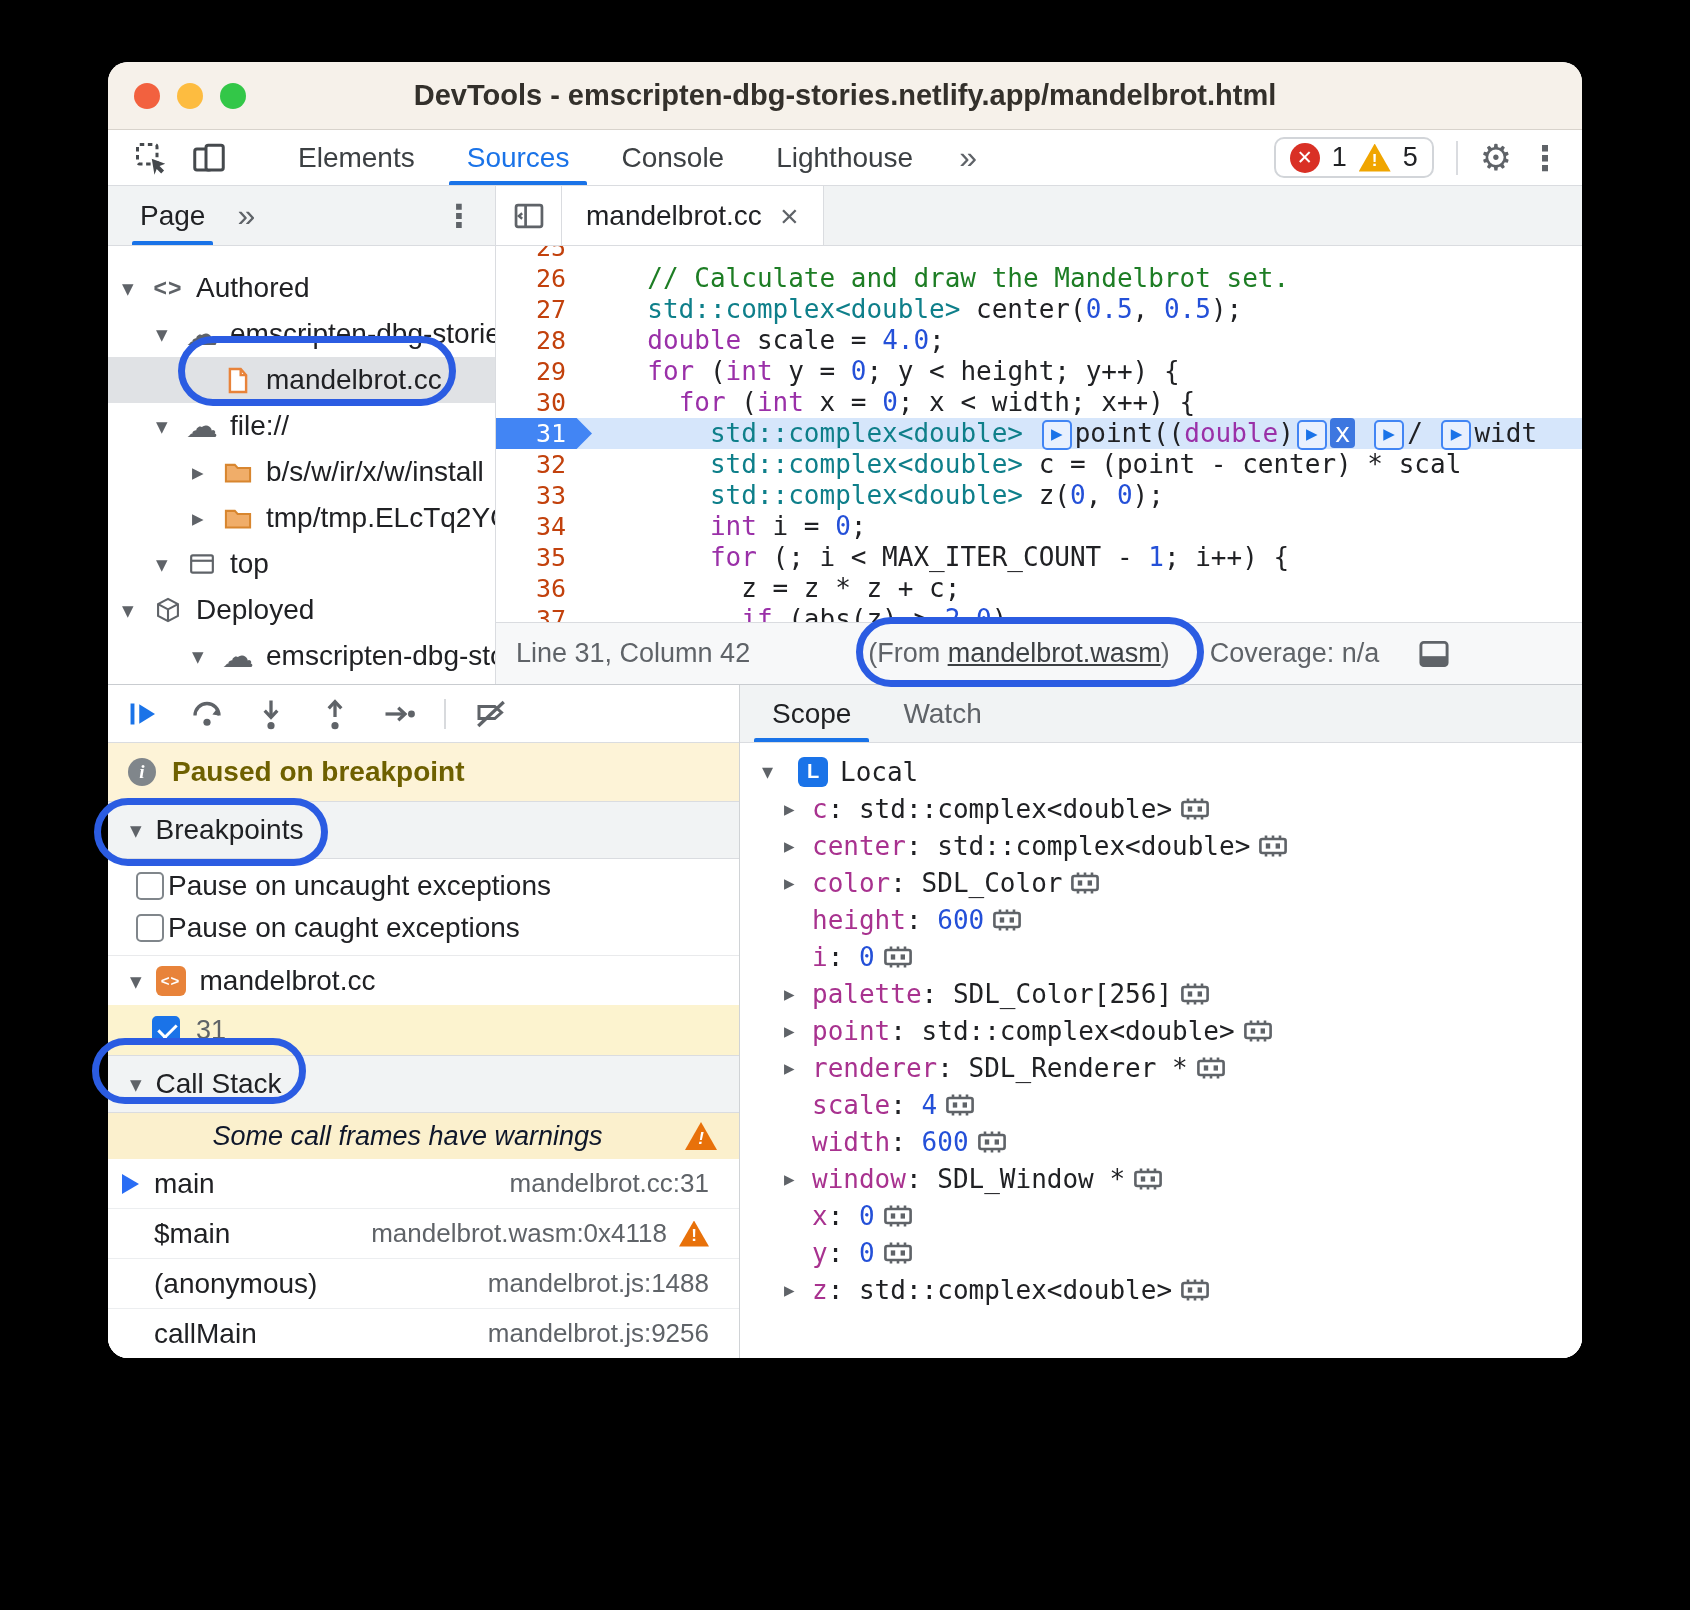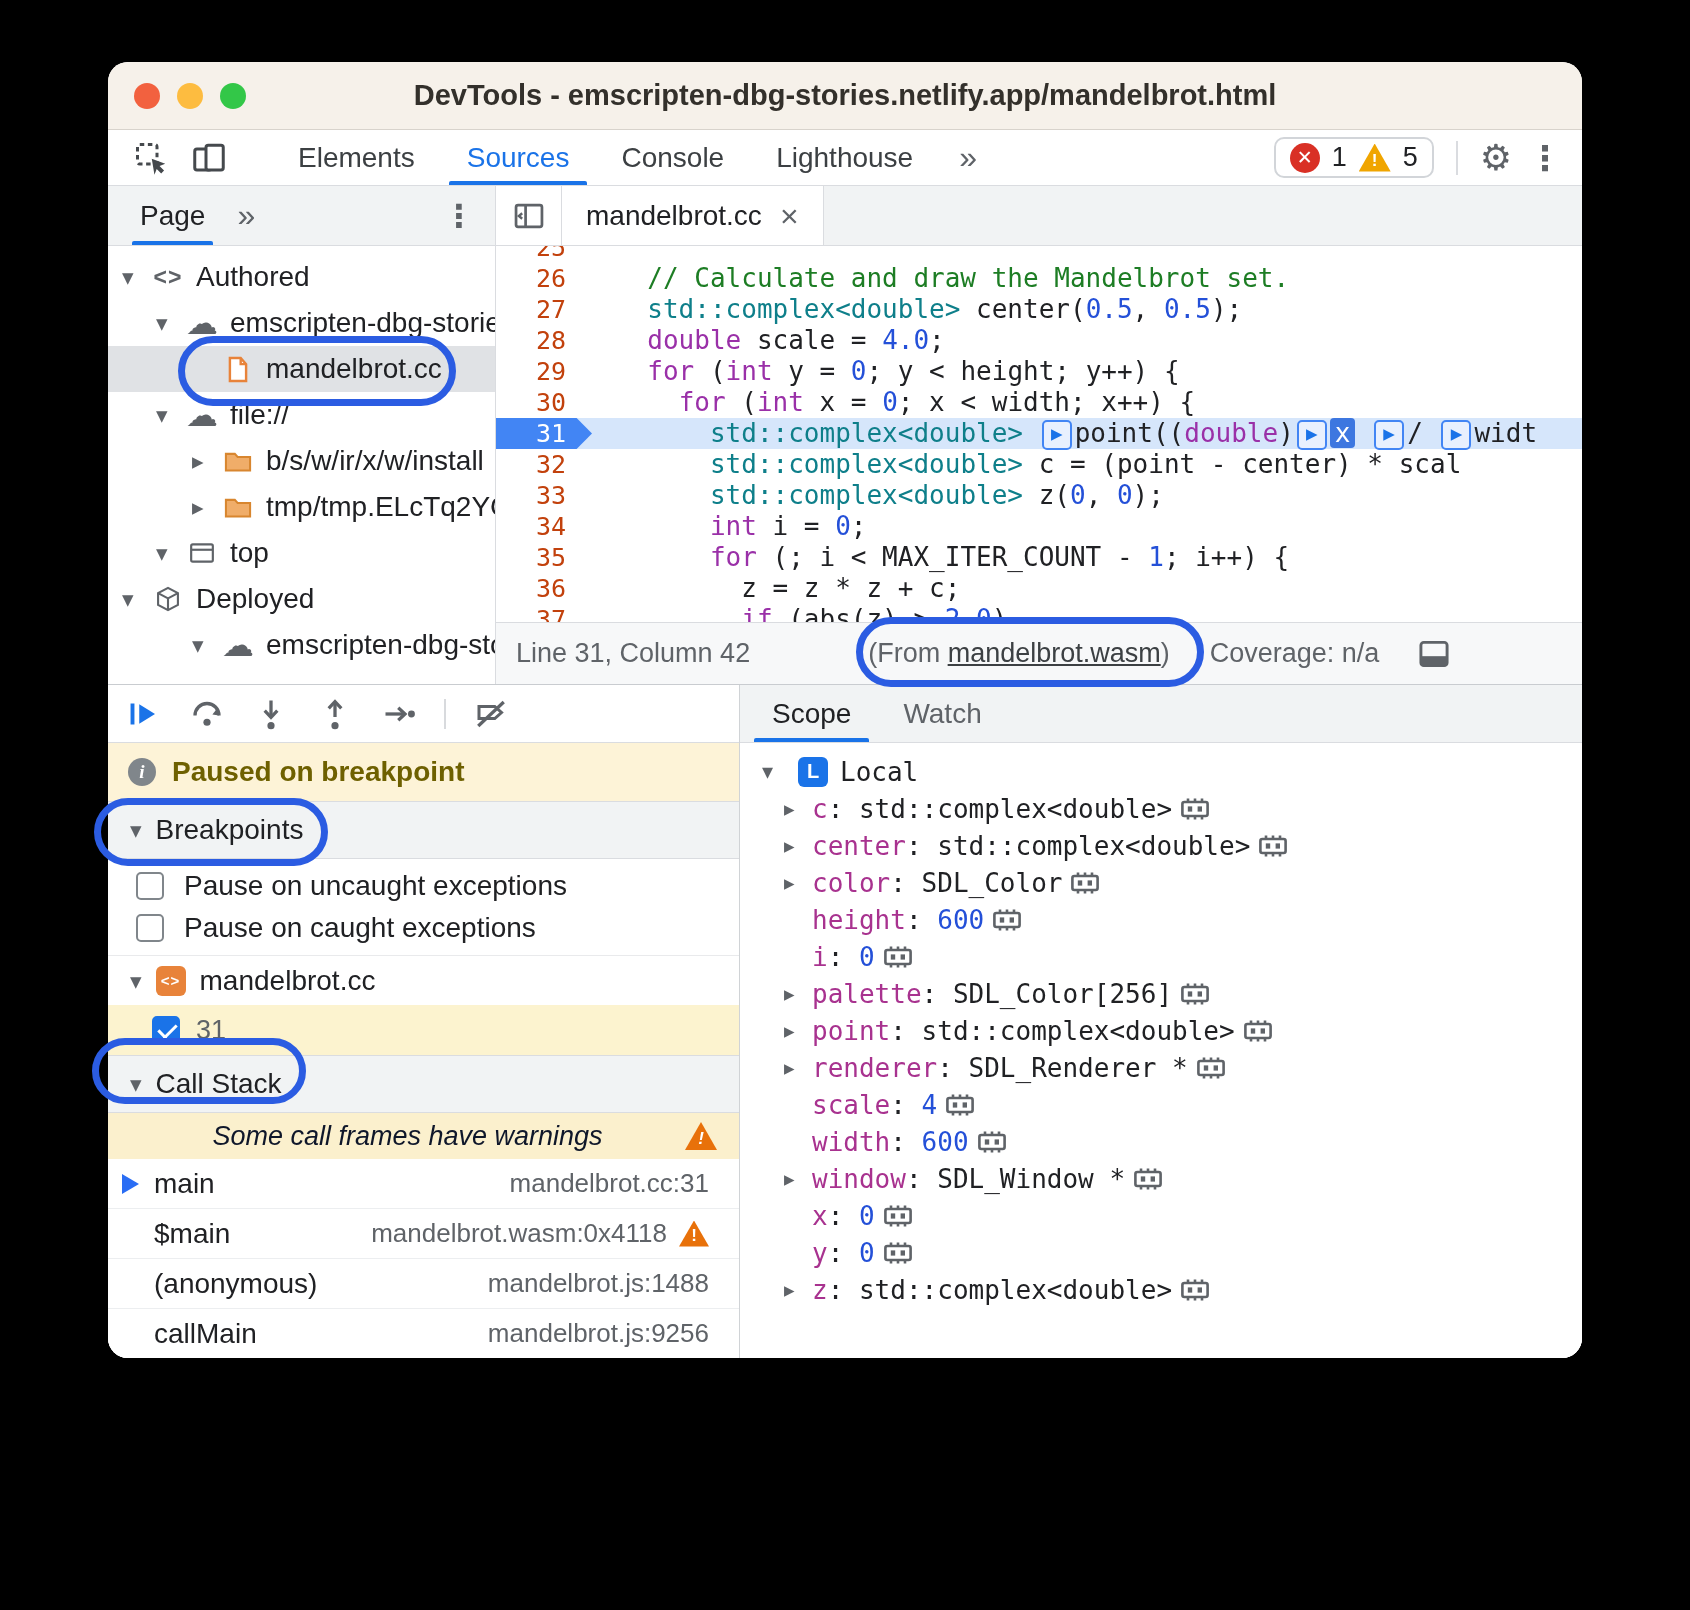--- a/index.html
+++ b/index.html
@@ -43,21 +43,21 @@
   
   .main { position:absolute; top:124px; left:0; right:0; bottom:0; }
 
   
   .navigator { position:absolute; left:0; top:0; width:388px; height:498px; border-right:1px solid #dadce0; background:#fff; }
   .nav-header { height:60px; border-bottom:1px solid #dadce0; display:flex; align-items:center; background:#f1f3f4; }
   .nav-tab { margin-left:24px; font-size:28px; color:#202124; position:relative; height:100%; display:flex; align-items:center; padding:0 8px; }
   .nav-tab::after { content:""; position:absolute; bottom:0; left:0; right:0; height:4px; background:#1a73e8; border-radius:2px 2px 0 0; }
   .nav-more { font-size:32px; color:#5f6368; margin-left:24px; }
   .nav-kebab { margin-left:auto; margin-right:20px; font-size:32px; color:#5f6368; font-weight:bold; font-family:"DejaVu Sans",sans-serif; }
-  .tree { padding-top:8px; }
+  .tree { padding-top:19px; }
   .tree-row { height:46px; display:flex; align-items:center; font-size:28px; color:#202124; white-space:nowrap; overflow:hidden; }
   .tree-row.selected { background:#e0e2e5; }
   .tree-row.d0 { padding-left:14px; }
   .tree-row.d1 { padding-left:48px; }
   .tree-row.d2 { padding-left:84px; }
   .caret { width:30px; flex:0 0 auto; font-size:23px; color:#5f6368; font-family:"DejaVu Sans",sans-serif; }
   .caret.cdown::before { content:"▾"; }
   .caret.cright::before { content:"▸"; }
   .ticon { margin-right:12px; flex:0 0 auto; display:flex; align-items:center; justify-content:center; min-width:32px; }
   .ticon.code { font-weight:bold; color:#5f6368; font-size:23px; letter-spacing:1px; }
@@ -110,21 +110,21 @@
                    font-weight:bold; font-size:28px; color:#6e6000; }
   .info-icon { width:28px; height:28px; border-radius:50%; background:#80868b; color:#fff; font-size:19px;
                font-style:italic; font-weight:bold; display:flex; align-items:center; justify-content:center;
                font-family:"Liberation Serif","DejaVu Serif",serif; flex:0 0 auto; }
   .info-icon::before { content:"i"; }
   .section-header { height:58px; background:#f1f3f4; border-top:1px solid #dadce0; border-bottom:1px solid #dadce0;
                     display:flex; align-items:center; padding-left:22px; gap:14px; font-size:28px; color:#202124; }
   .sec-caret { font-size:23px; color:#5f6368; font-family:"DejaVu Sans",sans-serif; }
   .sec-caret::before { content:"▾"; }
   .bp-body { padding-top:6px; background:#fff; }
-  .chk-row { height:42px; display:flex; align-items:center; gap:20px; padding-left:28px; font-size:28px; color:#202124; }
+  .chk-row { height:42px; display:flex; align-items:center; gap:4px; padding-left:28px; font-size:28px; color:#202124; }
   .checkbox { width:28px; height:28px; border:2.5px solid #80868b; border-radius:5px; background:#fff; flex:0 0 auto; position:relative; }
   .checkbox.checked { background:#1a73e8; border-color:#1a73e8; }
   .checkbox.checked::after { content:""; position:absolute; left:8px; top:2px; width:8px; height:15px;
                              border:solid #fff; border-width:0 3.5px 3.5px 0; transform:rotate(45deg); }
   .bp-group { height:50px; display:flex; align-items:center; gap:14px; padding-left:22px; font-size:28px; border-top:1px solid #e9eaec; margin-top:6px; }
   .bp-file-icon { width:30px; height:30px; border-radius:6px; background:#e8833a; color:#fff; font-size:15px; font-weight:bold;
                   display:flex; align-items:center; justify-content:center; letter-spacing:1px; }
   .bp-file-icon::before { content:"<>"; }
   .bp-entry { height:50px; background:#fcf3cf; display:flex; align-items:center; gap:16px; padding:0 28px 0 44px; }
   .bp-snippet { font-family:"DejaVu Sans Mono","Liberation Mono",monospace; font-size:25px; color:#202124;

